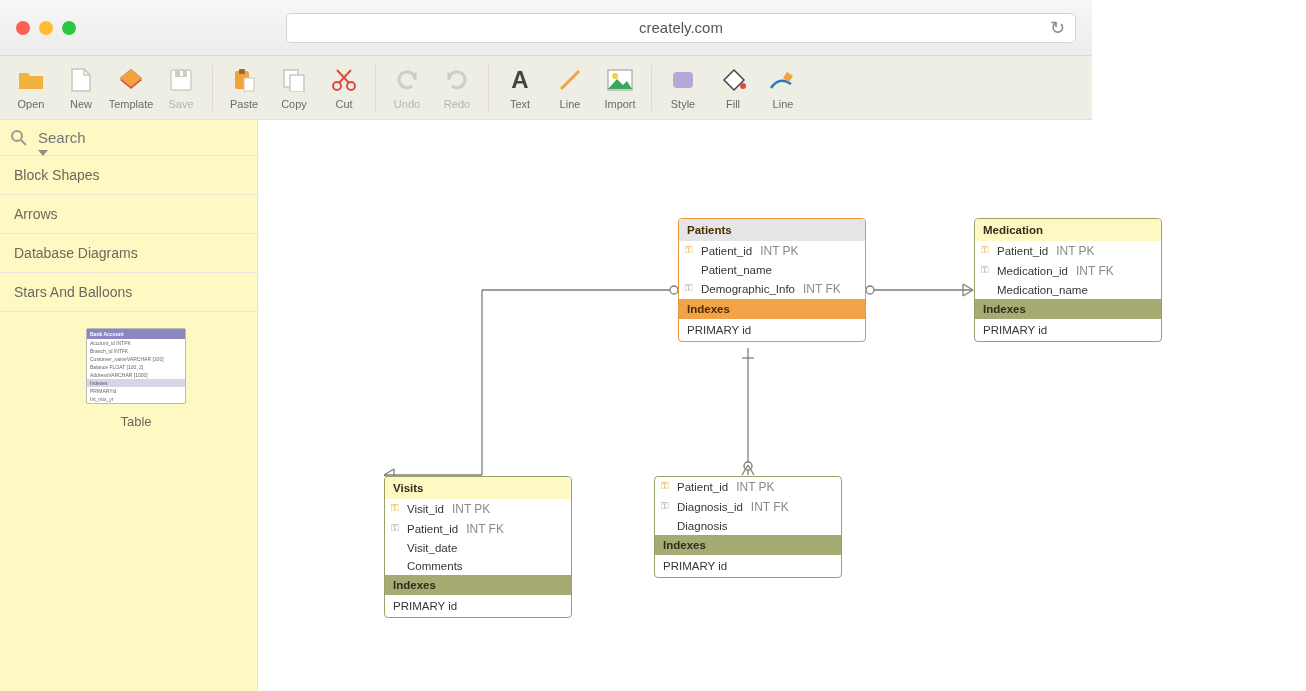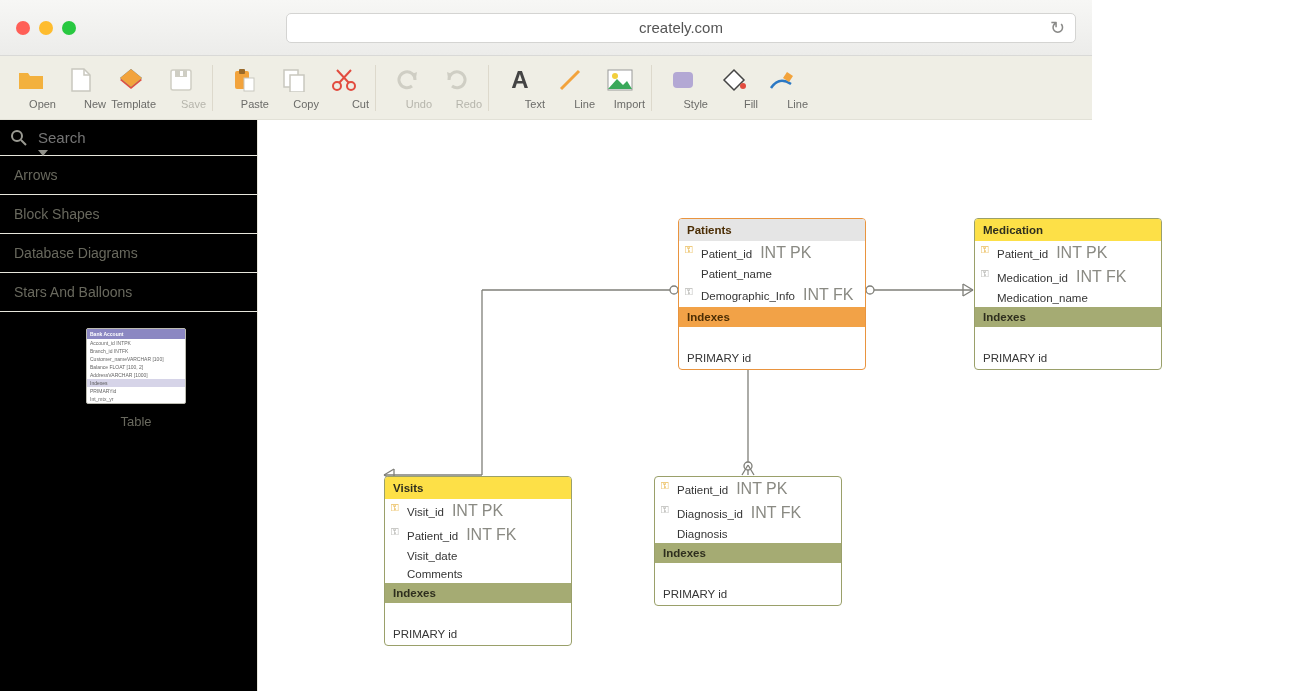--- a/index.html
+++ b/index.html
@@ -12,48 +12,48 @@
   .dot { width:14px; height:14px; border-radius:50%; }
   .dot.red{background:#ff5f57;} .dot.yellow{background:#febc2e;} .dot.green{background:#28c840;}
   .addr { flex:1; max-width:840px; height:30px; background:#fff; border:1px solid #d4d4d2; border-radius:5px; display:flex; align-items:center; justify-content:center; color:#555; font-size:15px; position:relative;}
   .refresh{ position:absolute; right:10px; color:#8a8a88; font-size:18px;}
 
   
   .toolbar{ height:64px; background:#efeee5; border-bottom:1px solid #e2e1d7; display:flex; align-items:center; padding:0 6px; }
   .tbtn{ width:50px; text-align:center; font-size:11px; color:#6b6b68; cursor:pointer; user-select:none; }
   .tbtn.disabled{ color:#b6b5ac; }
   .tbtn .ic{ height:28px; display:flex; align-items:center; justify-content:center; margin-bottom:4px;}
-  .tbtn .lbl{ display:block;text-align:right; }
+  .tbtn .lbl{ display:block; }
   .tsep{ width:1px; height:46px; background:#ddd9cc; margin:0 6px; }
 
   
   .main{ display:flex; height:calc(691px - 56px - 64px); }
-  .sidebar{ width:258px; background:#000000; border-right:1px solid #e7e6dc; display:flex; flex-direction:column; position:relative;}
+  .sidebar{ width:258px; background:#fef9c3; border-right:1px solid #e7e6dc; display:flex; flex-direction:column; position:relative;}
   .search{ display:flex; align-items:center; height:36px; padding:0 10px; gap:8px; border-bottom:1px solid #e7e6dc;}
   .search input{ flex:1; border:none; background:transparent; font-size:15px; color:#888; outline:none;}
   .side-tri{ position:absolute; left:38px; top:30px; width:0;height:0;border-left:5px solid transparent;border-right:5px solid transparent;border-top:6px solid #8f8f88;}
   .cat{ padding:11px 14px; font-size:14px; color:#69695e; border-bottom:1px solid #e7e6dc; cursor:pointer;}
   .thumbwrap{ padding:16px; text-align:center; font-size:13px; color:#69695e;margin-left:15px; }
   .thumbwrap img, .thumb{ width:100px; display:block; margin:0 auto 10px;}
 
   
   .canvas{ flex:1; position:relative; background:#fff; }
 
   
   .tbl{ position:absolute; width:188px; border:1.5px solid #9aa06a; border-radius:4px; background:#fff; font-size:11.5px; color:#363636; }
   .tbl.orange{ border-color:#e9943f; }
-  .tbl .hdr{ background:#fde047; color:#2e2e1e; font-weight:bold; padding:5px 8px; border-top-left-radius:3px;border-top-right-radius:3px;}
+  .tbl .hdr{ background:#fef9c3; color:#2e2e1e; font-weight:bold; padding:5px 8px; border-top-left-radius:3px;border-top-right-radius:3px;}
   .tbl.orange .hdr{ background:#e5e5e5; color:#4b2d04;}
   .tbl .row{ padding:3px 8px 3px 22px; position:relative;}
   .tbl .row .key{ position:absolute; left:6px; top:3px; font-size:10px;}
   .tbl .idxhdr{ background:#a5ab73; color:#2e2e1e; font-weight:bold; padding:4px 8px;}
   .tbl.orange .idxhdr{ background:#f2a247; color:#4b2d04;}
-  .tbl .idx{ padding:5px 8px;margin-top:20px;}
+  .tbl .idx{ padding:5px 8px;}
   .keygold{ color:#e2a21a;} .keygrey{ color:#9a9a95;}
-  .tag{ color:#8a8a83; margin-left:8px; font-size:16px;}
+  .tag{ color:#8a8a83; margin-left:8px; font-size:12px;}
 
   
   svg.conn{ position:absolute; left:0; top:0; width:100%; height:100%; pointer-events:none; }
   svg.conn line, svg.conn path{ stroke:#7f7f79; stroke-width:1.3; fill:none;}
   svg.conn circle{ fill:#fff; stroke:#7f7f79; stroke-width:1.3;}
 
   
   .thumb{ border:1px solid #bcbcb2; border-radius:2px; font-size:5px; text-align:left; background:#fff;}
   .thumb .thdr{ background:#8b87c2; color:#fff; padding:2px 3px; font-weight:bold;}
   .thumb .tr{ padding:1px 3px; color:#666;}
@@ -220,22 +220,22 @@
   <div class="main">
     <div class="sidebar">
       <div class="search">
         <svg width="18" height="18">
             <circle cx="7" cy="7" r="5" fill="none" stroke="#9a9a92" stroke-width="2"></circle>
             <line x1="11" y1="11" x2="16" y2="16" stroke="#9a9a92" stroke-width="2"></line>
           </svg>
         <input placeholder="Search" style="">
       </div>
       <div class="side-tri"></div>
+      <div class="cat">Block Shapes</div>
       <div class="cat">Arrows</div>
-      <div class="cat">Block Shapes</div>
       <div class="cat">Database Diagrams</div>
       <div class="cat">Stars And Balloons</div>
       <div class="thumbwrap">
         <div class="thumb">
           <div class="thdr">Bank Account</div>
           <div class="tr">Account_id INTPK</div>
           <div class="tr">Branch_id INTFK</div>
           <div class="tr">Customer_nameVARCHAR [100]</div>
           <div class="tr">Balance FLOAT [100, 2]</div>
           <div class="tr">AddressVARCHAR [1000]</div>

